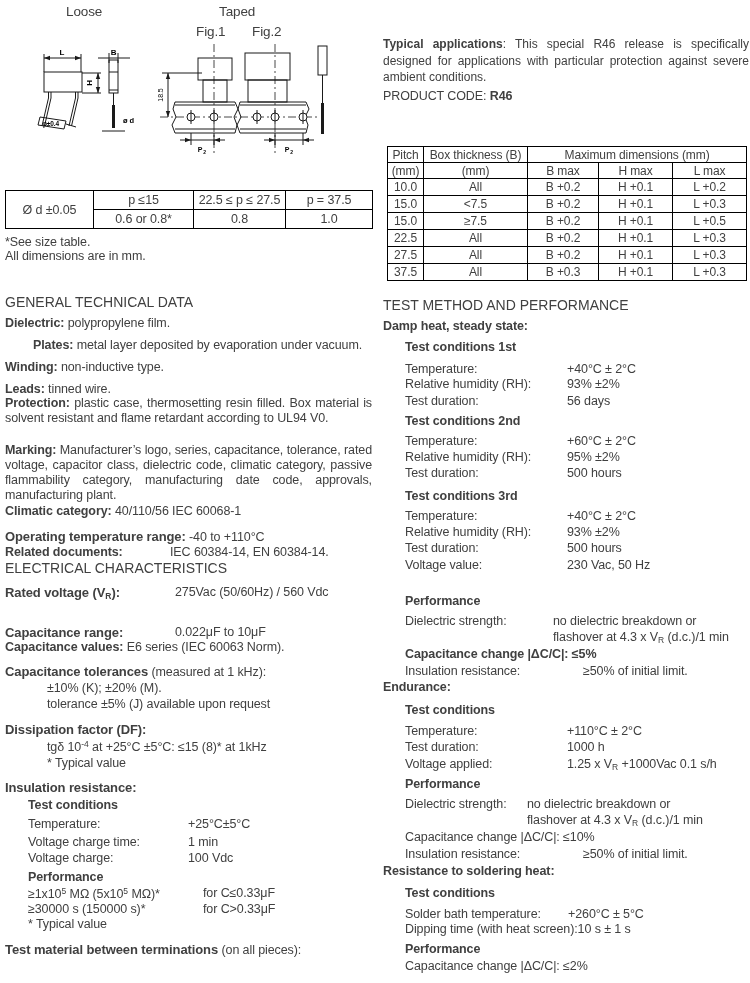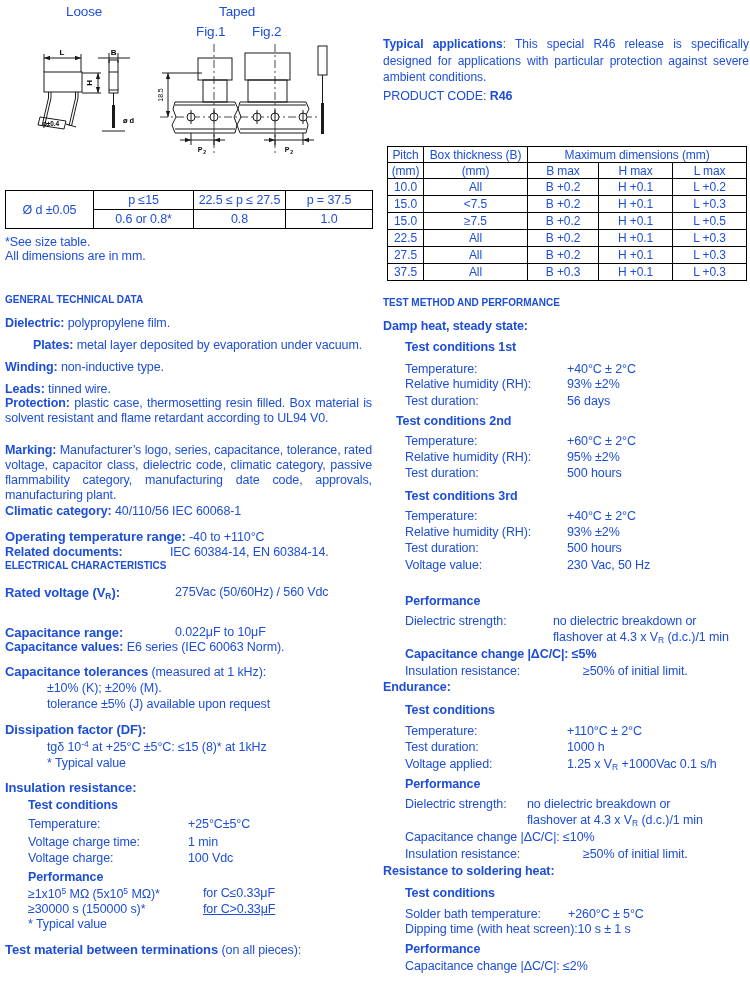--- a/index.html
+++ b/index.html
@@ -1,20 +1,20 @@
 <!DOCTYPE html>
 <html><head>
 <meta charset="utf-8">
 <style>
   html,body{margin:0;padding:0;background:#fff;}
-  .page{position:relative;width:750px;height:983px;background:#fff;color:#1d4ed8;
+  .page{position:relative;width:750px;height:983px;background:#fff;color:#404040;
         font-family:"Liberation Sans","DejaVu Sans",sans-serif;font-size:12.5px;letter-spacing:-0.1px;overflow:hidden;}
   .abs{position:absolute;white-space:nowrap;}
   .b{font-weight:bold;}
-  .h1{font-size:10px;font-weight:bold;letter-spacing:0;}
+  .h1{font-size:14px;font-weight:normal;letter-spacing:0;}
   .para{position:absolute;white-space:normal;text-align:justify;line-height:15px;}
   .fig-label{font-size:13.5px;}
   sub{font-size:8.5px;vertical-align:-2px;letter-spacing:0;}
   sup{font-size:8.5px;vertical-align:4px;letter-spacing:0;}
   table{border-collapse:collapse;position:absolute;table-layout:fixed;}
   td{border:1px solid #000;text-align:center;padding:0 1px;overflow:hidden;}
   .lead-table td{height:18px;font-size:12.5px;}
   .dim-table td{height:15px;font-size:12px;white-space:nowrap;}
   .dim-table tr.data td{height:16px;}
   svg{position:absolute;}
@@ -264,36 +264,36 @@
   <div class="abs" style="left:28px;top:817px;">Temperature:</div>
   <div class="abs" style="left:188px;top:817px;">+25°C±5°C</div>
   <div class="abs" style="left:28px;top:835px;">Voltage charge time:</div>
   <div class="abs" style="left:188px;top:835px;">1 min</div>
   <div class="abs" style="left:28px;top:851px;">Voltage charge:</div>
   <div class="abs" style="left:188px;top:851px;">100 Vdc</div>
   <div class="abs b" style="left:28px;top:870px;">Performance</div>
   <div class="abs" style="left:28px;top:886px;"><span>≥1x10</span><sup>5</sup><span> MΩ (5x10</span><sup>5</sup><span> MΩ)*</span></div>
   <div class="abs" style="left:203px;top:886px;">for C≤0.33μF</div>
   <div class="abs" style="left:28px;top:902px;">≥30000 s (150000 s)*</div>
-  <div class="abs" style="left:203px;top:902px;text-decoration:underline;">for C&gt;0.33μF</div>
+  <div class="abs" style="left:203px;top:902px;">for C&gt;0.33μF</div>
   <div class="abs" style="left:28px;top:917px;">* Typical value</div>
   <div class="abs" style="left:5px;top:942px;"><span class="b" style="font-size:13px;">Test material between terminations</span><span> (on all pieces):</span></div>
 
   <div class="abs h1" style="left:383px;top:297px;">TEST METHOD AND PERFORMANCE</div>
   <div class="abs b" style="left:383px;top:319px;">Damp heat, steady state:</div>
 
   <div class="abs b" style="left:405px;top:340px;">Test conditions 1st</div>
   <div class="abs" style="left:405px;top:362px;">Temperature:</div>
   <div class="abs" style="left:567px;top:362px;">+40°C ± 2°C</div>
   <div class="abs" style="left:405px;top:377px;">Relative humidity (RH):</div>
   <div class="abs" style="left:567px;top:377px;">93% ±2%</div>
   <div class="abs" style="left:405px;top:394px;">Test duration:</div>
   <div class="abs" style="left:567px;top:394px;">56 days</div>
 
-  <div class="abs b" style="left:396px;top:414px;">Test conditions 2nd</div>
+  <div class="abs b" style="left:405px;top:414px;">Test conditions 2nd</div>
   <div class="abs" style="left:405px;top:434px;">Temperature:</div>
   <div class="abs" style="left:567px;top:434px;">+60°C ± 2°C</div>
   <div class="abs" style="left:405px;top:450px;">Relative humidity (RH):</div>
   <div class="abs" style="left:567px;top:450px;">95% ±2%</div>
   <div class="abs" style="left:405px;top:466px;">Test duration:</div>
   <div class="abs" style="left:567px;top:466px;">500 hours</div>
 
   <div class="abs b" style="left:405px;top:489px;">Test conditions 3rd</div>
   <div class="abs" style="left:405px;top:509px;">Temperature:</div>
   <div class="abs" style="left:567px;top:509px;">+40°C ± 2°C</div>

